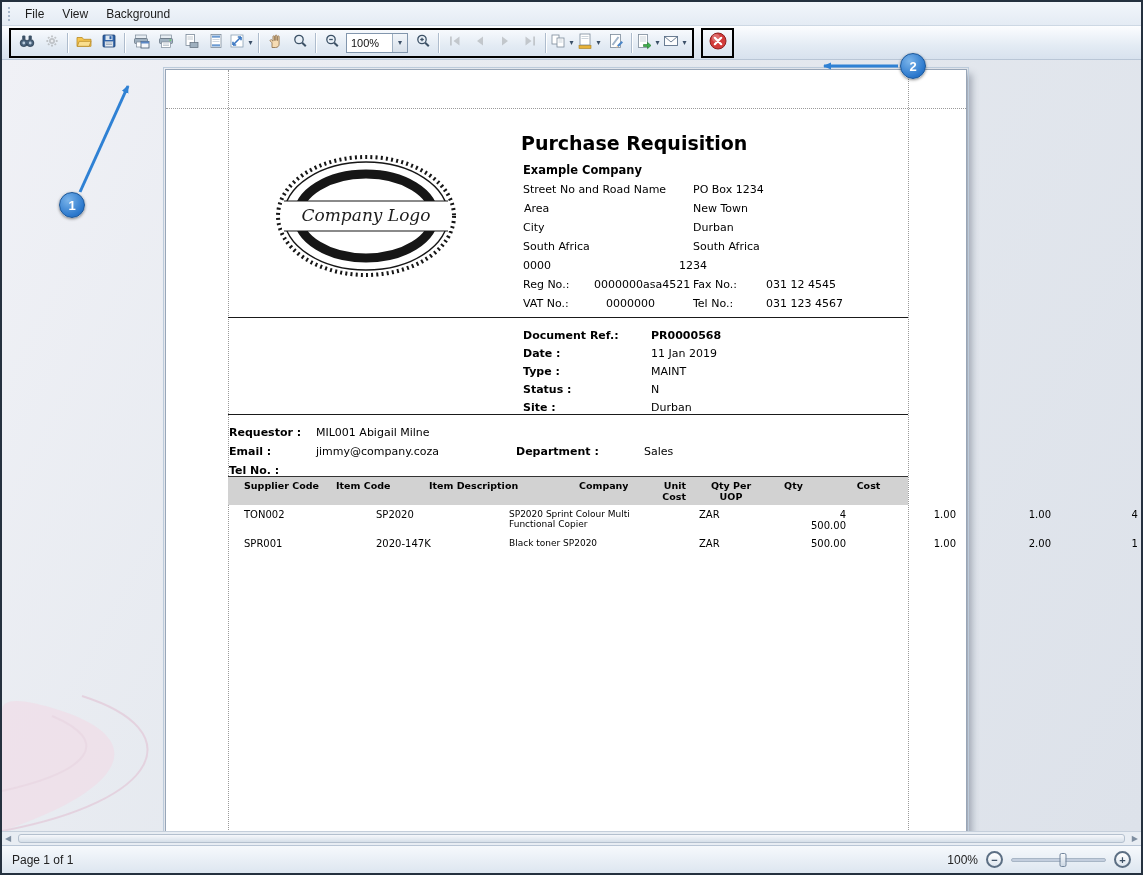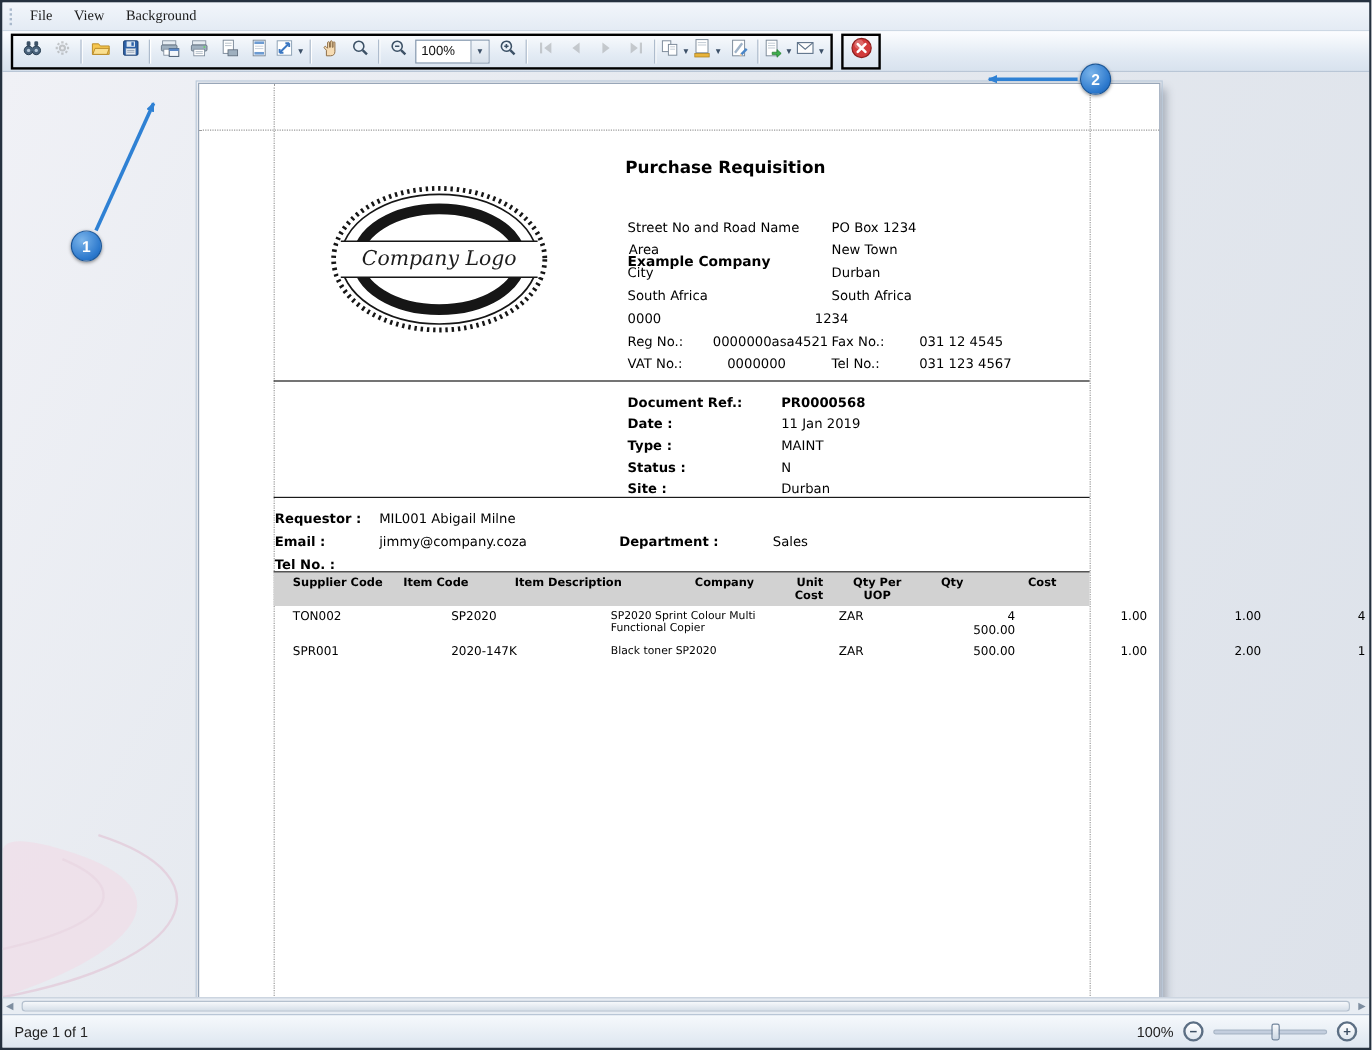--- a/index.html
+++ b/index.html
@@ -17,21 +17,21 @@
           background:linear-gradient(#ffffff,#dde5f0 55%,#c6d2e2); display:flex;
           align-items:center; justify-content:center; font-size:10px; color:#243242; cursor:default; }
   .glyph-min { width:8px; height:2px; background:#243242; margin-top:7px; }
   .glyph-max { width:9px; height:8px; border:2px solid #243242; }
   .glyph-close { font-size:10px; font-weight:bold; line-height:10px; }
 
   
   .menubar { height:24px; flex:0 0 24px; display:flex; align-items:center; padding-left:4px;
              background:linear-gradient(#f2f6fb,#e4ebf4); border-bottom:1px solid #cdd8e4; }
   .grip { width:0; height:14px; border-left:2px dotted #a9b9cc; margin:0 6px 0 2px; }
-  .menu-item { padding:3px 9px; font-size:12px; color:#1c1c1c; cursor:default;font-family:Liberation Serif, serif; }
+  .menu-item { padding:3px 9px; font-size:12px; color:#1c1c1c; cursor:default; }
 
   
   .toolbar { height:34px; flex:0 0 34px; display:flex; align-items:center; padding-left:7px;
              background:linear-gradient(#fcfdff,#e3ebf4 60%,#d8e2ee); border-bottom:1px solid #b9c6d6; }
   .hl-group { display:flex; align-items:center; border:2px solid #000; padding:1px 3px; height:30px; }
   .hl-group.exit { margin-left:7px; padding:1px 2px; }
   .tbtn { min-width:25px; height:24px; display:flex; align-items:center; justify-content:center;
           border-radius:2px; cursor:default; }
   .tbtn .dd-arrow { font-size:8px; color:#3c5068; width:9px; text-align:center; }
   .tbtn.dis { opacity:.5; filter:grayscale(.9); }
@@ -329,22 +329,22 @@
       <svg class="logo" width="184" height="124" viewBox="0 0 184 124">
         <ellipse cx="92" cy="62" rx="88" ry="59" fill="none" stroke="#161616" stroke-width="4" stroke-dasharray="2 3.2"></ellipse>
         <ellipse cx="92" cy="62" rx="82" ry="54" fill="#fff" stroke="#161616" stroke-width="1.4"></ellipse>
         <ellipse cx="92" cy="62" rx="68" ry="42" fill="none" stroke="#161616" stroke-width="9"></ellipse>
         <rect x="8" y="47" width="168" height="30" fill="#fff"></rect>
         <line x1="10" y1="47" x2="174" y2="47" stroke="#161616" stroke-width="1.2"></line>
         <line x1="10" y1="77" x2="174" y2="77" stroke="#161616" stroke-width="1.2"></line>
         <text x="92" y="67" text-anchor="middle" font-family="DejaVu Serif, serif" font-style="italic" font-size="17" fill="#1c1c1c">Company Logo</text>
       </svg>
 
-      <div class="t b" style="left:355px; top:62px; font-size:14px;">Purchase Requisition</div>
-      <div class="t b" style="left:357px; top:93px; font-size:11.5px;margin-top:48px;">Example Company</div>
+      <div class="t b" style="left:355px; top:62px; font-size:19px;">Purchase Requisition</div>
+      <div class="t b" style="left:357px; top:93px; font-size:11.5px;">Example Company</div>
 
       <div class="t" style="left:357px; top:113px">Street No and Road Name</div>
       <div class="t" style="left:527px; top:113px">PO Box 1234</div>
       <div class="t" style="left:358px; top:132px">Area</div>
       <div class="t" style="left:527px; top:132px">New Town</div>
       <div class="t" style="left:357px; top:151px">City</div>
       <div class="t" style="left:527px; top:151px">Durban</div>
       <div class="t" style="left:357px; top:170px">South Africa</div>
       <div class="t" style="left:527px; top:170px">South Africa</div>
       <div class="t" style="left:357px; top:189px">0000</div>

